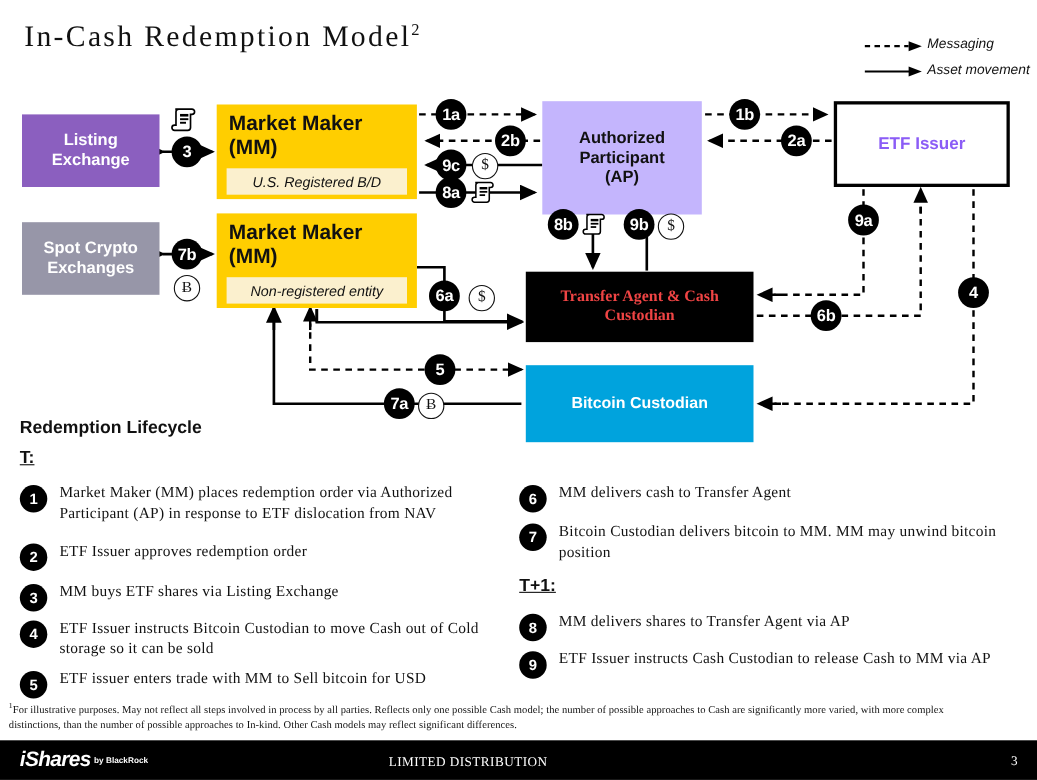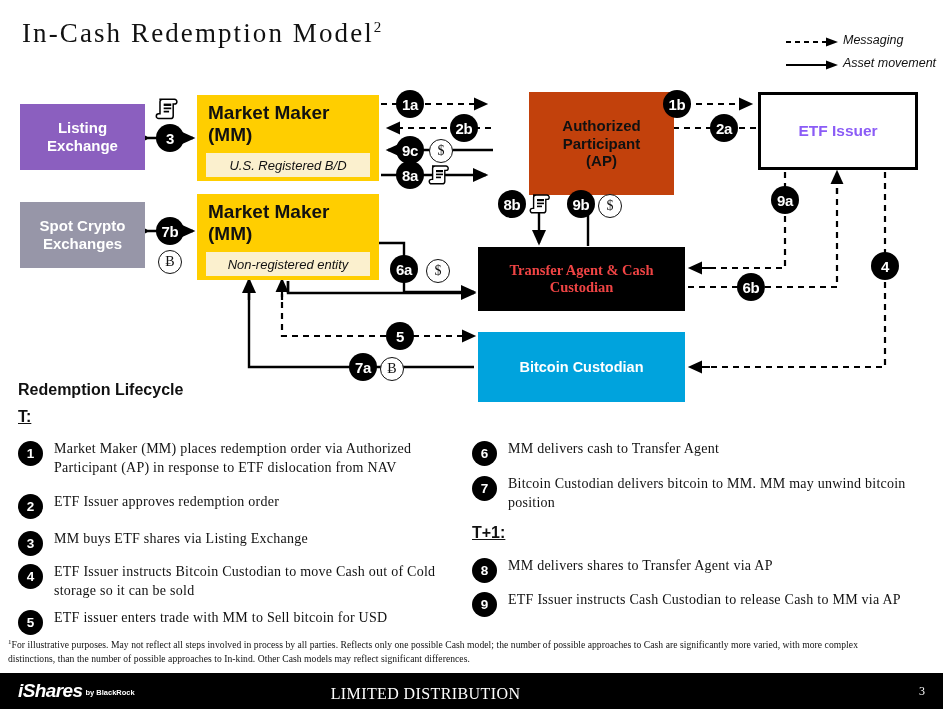--- a/index.html
+++ b/index.html
@@ -43,21 +43,21 @@
   #box-mm2{left:197px;top:194px;width:182px;height:86px;background:#FFCE00;
            display:block;}
   .mm-title{font-weight:bold;font-size:19px;color:#111;
             padding:7px 0 0 11px;text-align:left;}
   .mm-sub{
     margin:7px 9px 0 9px;background:#FBF0CE;height:24px;
     display:flex;align-items:center;justify-content:center;
     font-style:italic;font-size:13px;color:#111;
   }
 
-  #box-ap{left:493px;top:92px;width:145px;height:103px;background:#c2410c;margin-left:36px;}
+  #box-ap{left:493px;top:92px;width:145px;height:103px;background:#c4b5fd;}
   #box-ap .bt{color:#111;font-size:15px;}
 
   #box-issuer{left:758px;top:92px;width:160px;height:78px;background:#ffffff;
               border:3px solid #000;}
   #box-issuer .bt{color:#8b5cf6;font-size:15.5px;}
 
   #box-ta{left:478px;top:247px;width:207px;height:64px;background:#000000;}
   #box-ta .bt{color:#ef4444;font-size:14.5px;font-family:Liberation Serif, serif;}
 
   #box-btc{left:478px;top:332px;width:207px;height:70px;background:#00A3DD;}
@@ -118,21 +118,21 @@
   .footer .brand{
     position:absolute;left:18px;top:7px;color:#fff;font-weight:bold;
     font-size:19px;font-style:italic;letter-spacing:-0.6px;
   }
   .footer .brand .by{
     font-size:7.5px;font-style:normal;font-weight:bold;letter-spacing:0;
     margin-left:3px;vertical-align:2px;
   }
   .footer .center{
     position:absolute;left:0;top:12px;width:851px;text-align:center;
-    color:#ffffff;font-family:"Liberation Serif", serif;font-size:16px;
+    color:#ffffff;font-family:"Liberation Serif", serif;font-size:12px;
     letter-spacing:0.4px;
   }
   .footer .pageno{
     position:absolute;right:18px;top:11px;color:#fff;
     font-family:"Liberation Serif", serif;font-size:12px;
   }
 </style>
 </head>
 <body>
 

